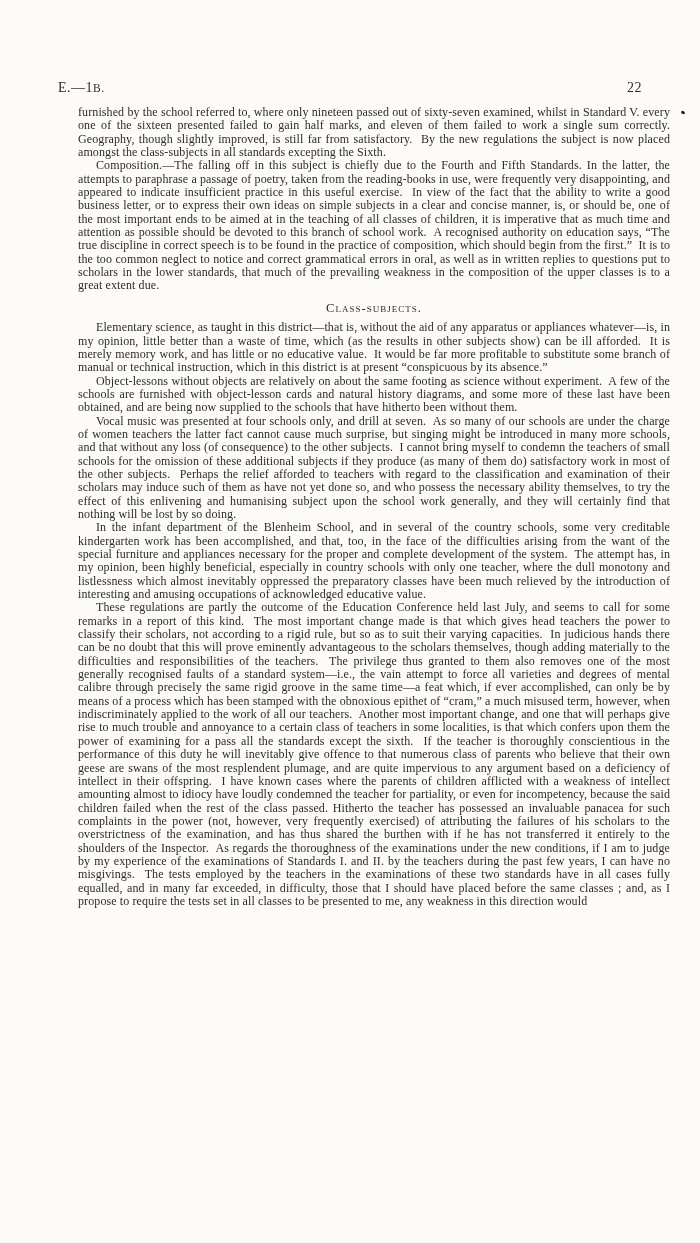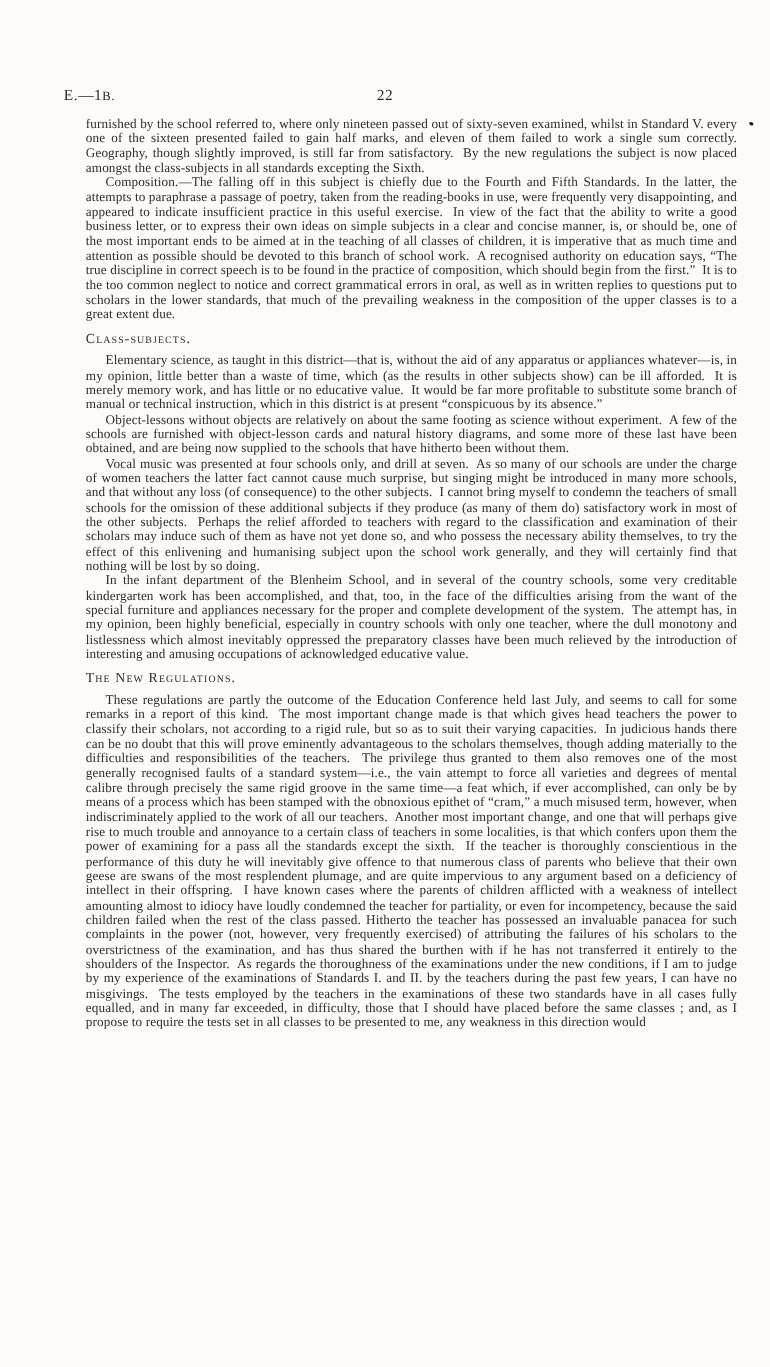--- a/index.html
+++ b/index.html
@@ -35,21 +35,21 @@
     letter-spacing:0.5px;
   }
   .report-code .smallcap{
     font-size:11.5px;
   }
   .page-number{
     position:absolute;
     left:0;
     right:8px;
     top:0;
-    text-align:center;
+    text-align:right;
     font-size:14px;
     letter-spacing:0.5px;
   }
   .content{
     position:absolute;
     top:106px;
     left:58px;
     width:592px;
     font-size:12px;
     line-height:13.35px;
@@ -64,21 +64,21 @@
   }
   .para.continuation{
     text-indent:0;
   }
   .section-heading{
     margin:9px 0 6px 0;
     font-size:12.6px;
     font-weight:normal;
     font-variant:small-caps;
     letter-spacing:1px;
-    text-align:left;
+    text-align:center;
     text-indent:0;
     font-family:Liberation Serif, serif;
   }
   .speck{
     position:absolute;
     left:681px;
     top:111px;
     width:4px;
     height:3px;
     background:#1c1c1c;
@@ -99,17 +99,16 @@
   <div class="speck"></div>
 
   <main class="content">
     <p class="para continuation">furnished by the school referred to, where only nineteen passed out of sixty-seven examined, whilst in Standard V. every one of the sixteen presented failed to gain half marks, and eleven of them failed to work a single sum correctly.  Geography, though slightly improved, is still far from satisfactory.  By the new regulations the subject is now placed amongst the class-subjects in all standards excepting the Sixth.</p>
     <p class="para">Composition.—The falling off in this subject is chiefly due to the Fourth and Fifth Standards. In the latter, the attempts to paraphrase a passage of poetry, taken from the reading-books in use, were frequently very disappointing, and appeared to indicate insufficient practice in this useful exercise.  In view of the fact that the ability to write a good business letter, or to express their own ideas on simple subjects in a clear and concise manner, is, or should be, one of the most important ends to be aimed at in the teaching of all classes of children, it is imperative that as much time and attention as possible should be devoted to this branch of school work.  A recognised authority on education says, “The true discipline in correct speech is to be found in the practice of composition, which should begin from the first.”  It is to the too common neglect to notice and correct grammatical errors in oral, as well as in written replies to questions put to scholars in the lower standards, that much of the prevailing weakness in the composition of the upper classes is to a great extent due.</p>
     <h2 class="section-heading">Class-subjects.</h2>
     <p class="para">Elementary science, as taught in this district—that is, without the aid of any apparatus or appliances whatever—is, in my opinion, little better than a waste of time, which (as the results in other subjects show) can be ill afforded.  It is merely memory work, and has little or no educative value.  It would be far more profitable to substitute some branch of manual or technical instruction, which in this district is at present “conspicuous by its absence.”</p>
     <p class="para">Object-lessons without objects are relatively on about the same footing as science without experiment.  A few of the schools are furnished with object-lesson cards and natural history diagrams, and some more of these last have been obtained, and are being now supplied to the schools that have hitherto been without them.</p>
     <p class="para">Vocal music was presented at four schools only, and drill at seven.  As so many of our schools are under the charge of women teachers the latter fact cannot cause much surprise, but singing might be introduced in many more schools, and that without any loss (of consequence) to the other subjects.  I cannot bring myself to condemn the teachers of small schools for the omission of these additional subjects if they produce (as many of them do) satisfactory work in most of the other subjects.  Perhaps the relief afforded to teachers with regard to the classification and examination of their scholars may induce such of them as have not yet done so, and who possess the necessary ability themselves, to try the effect of this enlivening and humanising subject upon the school work generally, and they will certainly find that nothing will be lost by so doing.</p>
     <p class="para">In the infant department of the Blenheim School, and in several of the country schools, some very creditable kindergarten work has been accomplished, and that, too, in the face of the difficulties arising from the want of the special furniture and appliances necessary for the proper and complete development of the system.  The attempt has, in my opinion, been highly beneficial, especially in country schools with only one teacher, where the dull monotony and listlessness which almost inevitably oppressed the preparatory classes have been much relieved by the introduction of interesting and amusing occupations of acknowledged educative value.</p>
-    <h2 class="section-heading">The New Regulations.</h2>
     <p class="para">These regulations are partly the outcome of the Education Conference held last July, and seems to call for some remarks in a report of this kind.  The most important change made is that which gives head teachers the power to classify their scholars, not according to a rigid rule, but so as to suit their varying capacities.  In judicious hands there can be no doubt that this will prove eminently advantageous to the scholars themselves, though adding materially to the difficulties and responsibilities of the teachers.  The privilege thus granted to them also removes one of the most generally recognised faults of a standard system—i.e., the vain attempt to force all varieties and degrees of mental calibre through precisely the same rigid groove in the same time—a feat which, if ever accomplished, can only be by means of a process which has been stamped with the obnoxious epithet of “cram,” a much misused term, however, when indiscriminately applied to the work of all our teachers.  Another most important change, and one that will perhaps give rise to much trouble and annoyance to a certain class of teachers in some localities, is that which confers upon them the power of examining for a pass all the standards except the sixth.  If the teacher is thoroughly conscientious in the performance of this duty he will inevitably give offence to that numerous class of parents who believe that their own geese are swans of the most resplendent plumage, and are quite impervious to any argument based on a deficiency of intellect in their offspring.  I have known cases where the parents of children afflicted with a weakness of intellect amounting almost to idiocy have loudly condemned the teacher for partiality, or even for incompetency, because the said children failed when the rest of the class passed. Hitherto the teacher has possessed an invaluable panacea for such complaints in the power (not, however, very frequently exercised) of attributing the failures of his scholars to the overstrictness of the examination, and has thus shared the burthen with if he has not transferred it entirely to the shoulders of the Inspector.  As regards the thoroughness of the examinations under the new conditions, if I am to judge by my experience of the examinations of Standards I. and II. by the teachers during the past few years, I can have no misgivings.  The tests employed by the teachers in the examinations of these two standards have in all cases fully equalled, and in many far exceeded, in difficulty, those that I should have placed before the same classes ; and, as I propose to require the tests set in all classes to be presented to me, any weakness in this direction would</p>
   </main>
 
 </div>
 
 </body></html>

